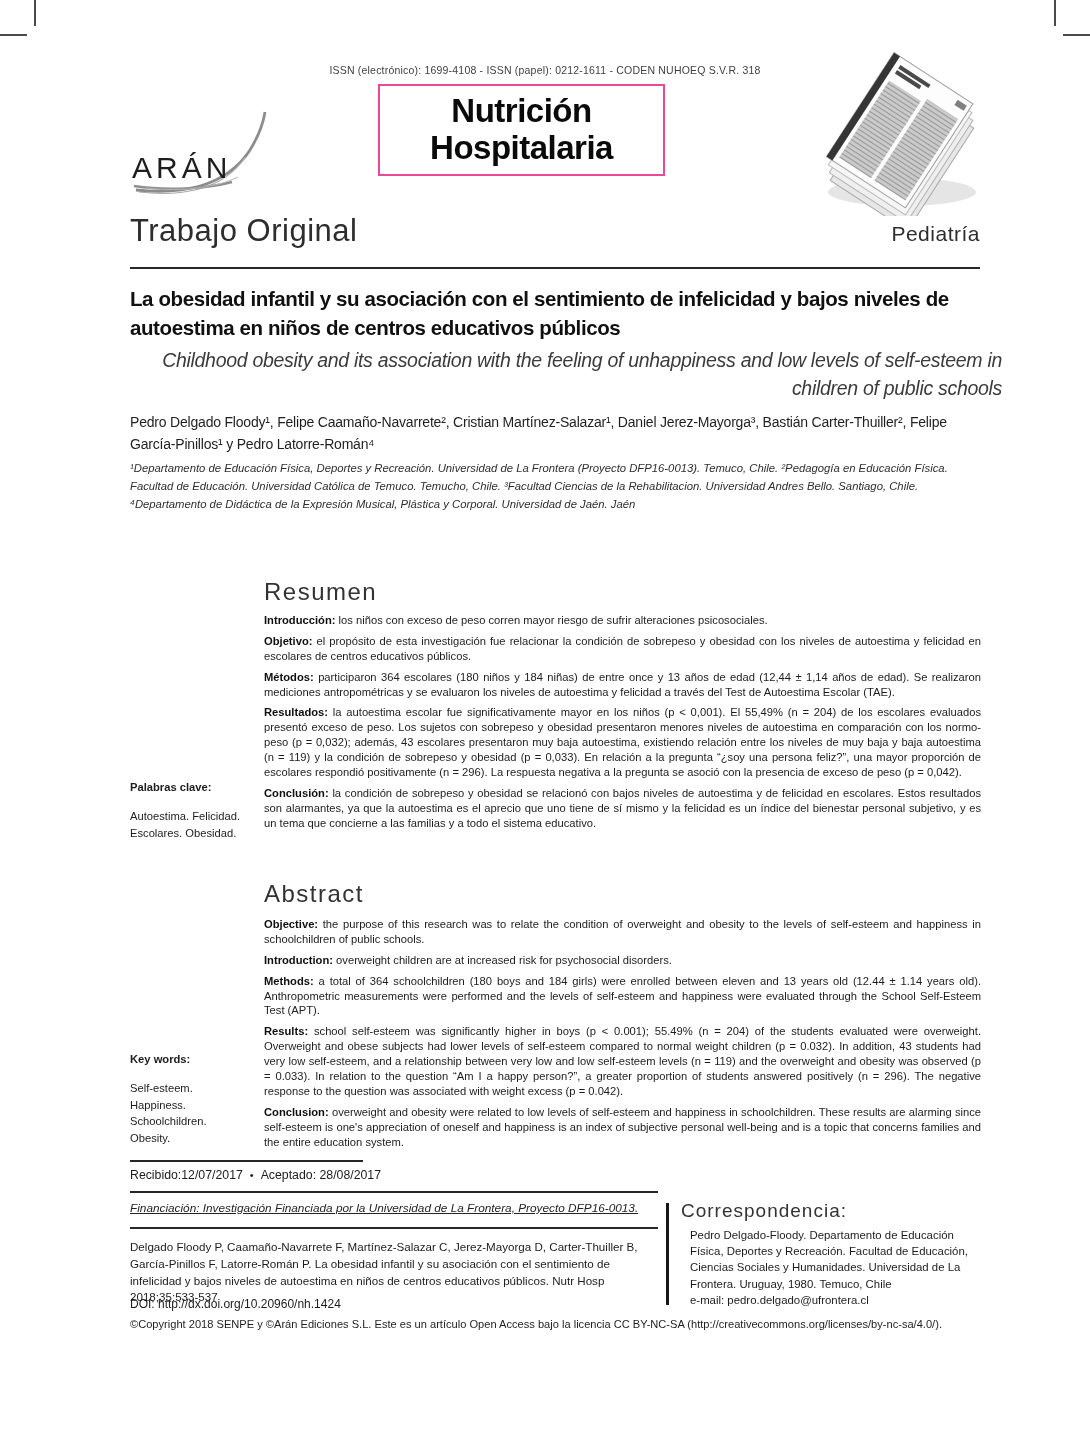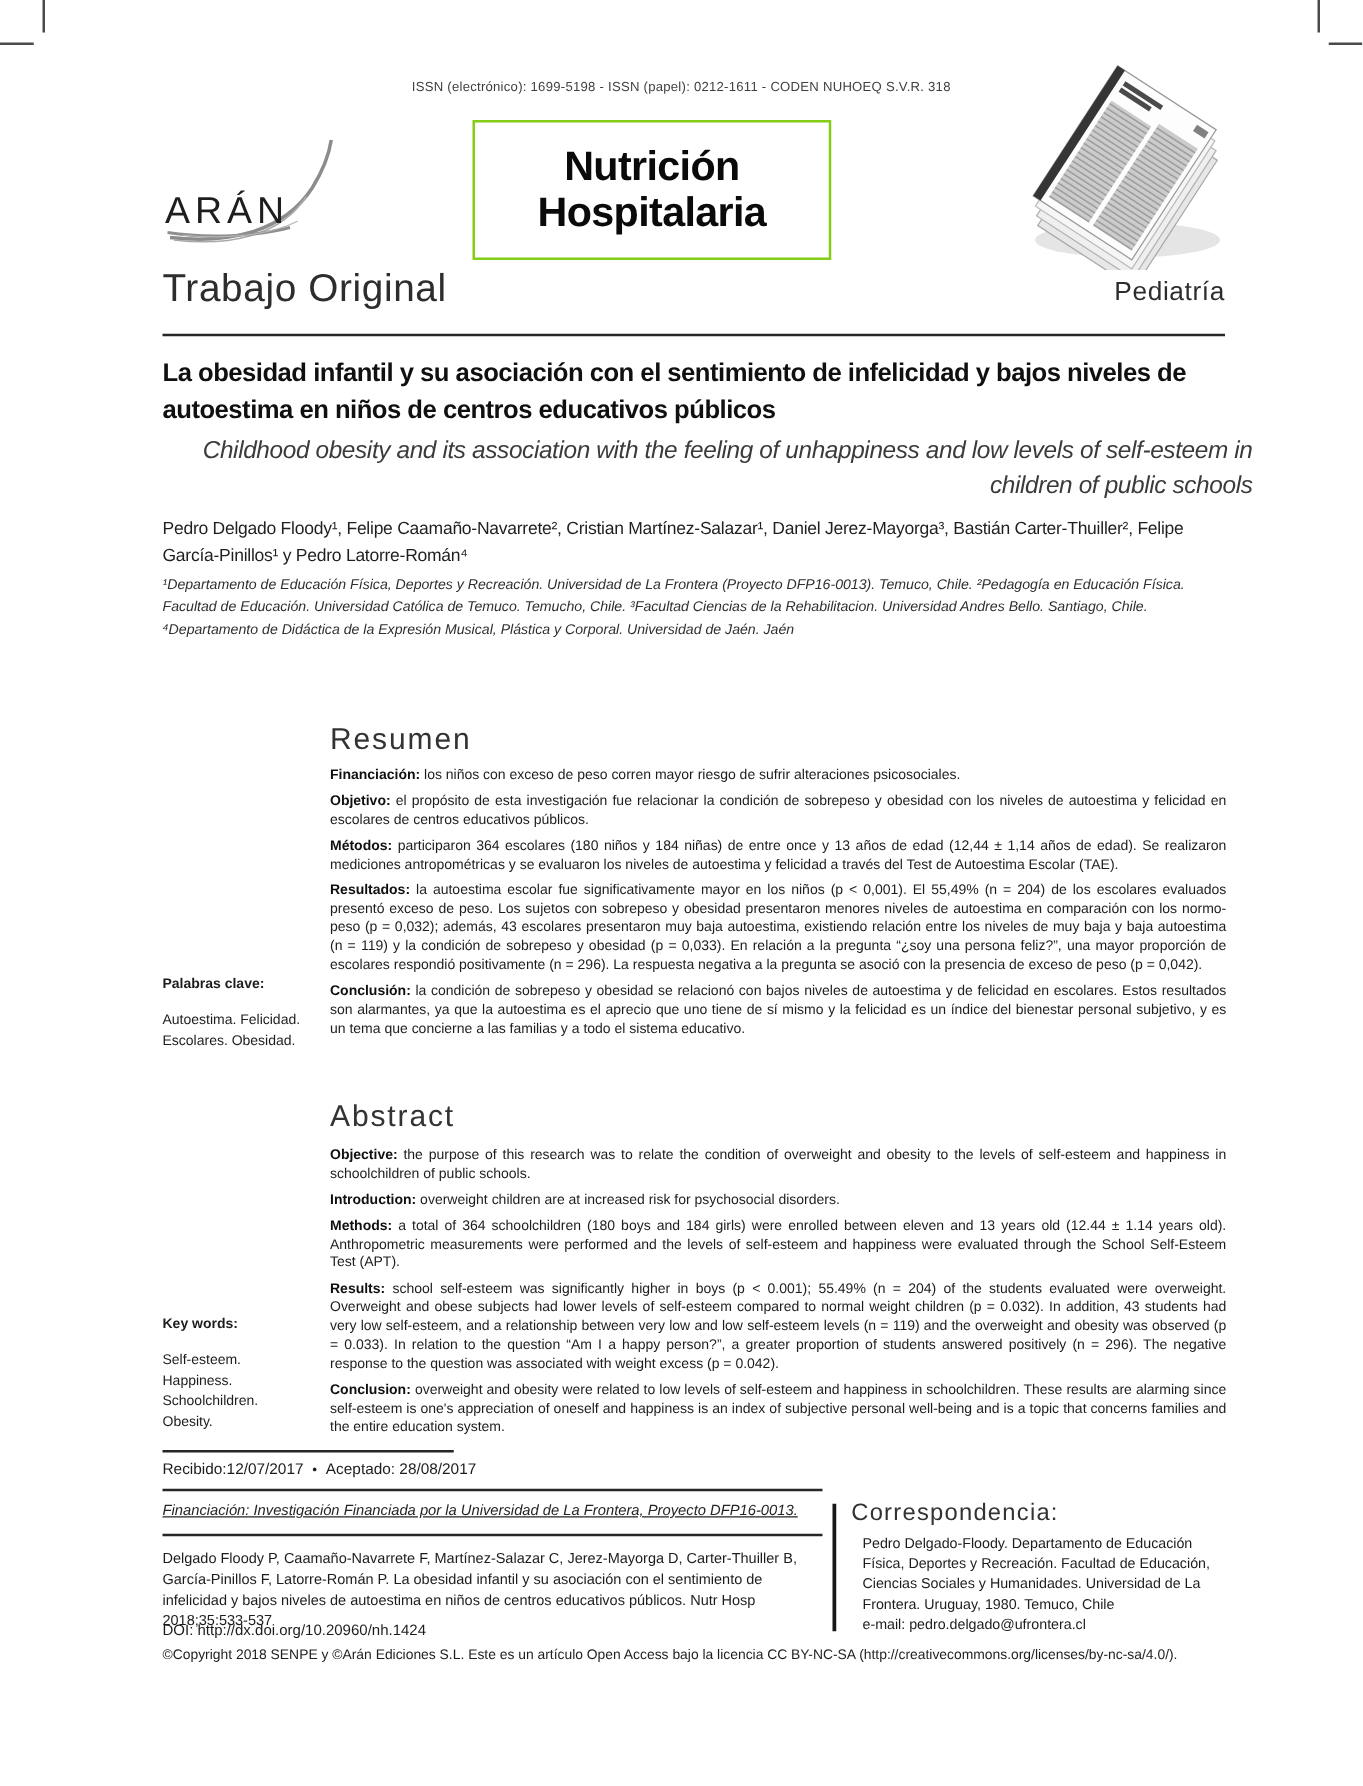--- a/index.html
+++ b/index.html
@@ -9,22 +9,22 @@
 
   .mark { position:absolute; background:#4a4a4a; }
   .mark-tl-v { left:34px; top:0; width:2px; height:26px; }
   .mark-tl-h { left:0; top:34px; width:27px; height:2px; }
   .mark-tr-v { left:1054px; top:0; width:2px; height:26px; }
   .mark-tr-h { left:1063px; top:34px; width:27px; height:2px; }
 
   .issn-line { position:absolute; left:0; top:64px; width:1090px; text-align:center;
     font-size:10.5px; color:#3f3f3f; letter-spacing:0.2px; }
 
-  .title-box { position:absolute; left:378px; top:96px; width:287px; height:112px;
-    border:2px solid #84cc16; display:flex; flex-direction:column; align-items:center; justify-content:center; }
+  .title-box { position:absolute; left:378px; top:84px; width:287px; height:92px;
+    border:2px solid #ec4899; display:flex; flex-direction:column; align-items:center; justify-content:center; }
   .title-box .jt { font-size:33px; font-weight:bold; line-height:1.12; color:#0a0a0a; letter-spacing:-0.5px; }
 
   .aran-logo { position:absolute; left:126px; top:94px; width:152px; height:114px; }
   .aran-logo text { font-family:"Liberation Sans", sans-serif; font-weight:400; }
 
   .stack-img { position:absolute; left:798px; top:52px; width:204px; height:164px; }
 
   .section-row { position:absolute; left:130px; top:213px; width:850px;
     display:flex; justify-content:space-between; align-items:flex-end; }
   .section-label { font-size:31px; font-weight:400; color:#2d2d2d; letter-spacing:0.5px; }
@@ -80,21 +80,21 @@
 </head>
 <body>
 
 <div class="page">
 
   <div class="mark mark-tl-v"></div>
   <div class="mark mark-tl-h"></div>
   <div class="mark mark-tr-v"></div>
   <div class="mark mark-tr-h"></div>
 
-  <div class="issn-line">ISSN (electrónico): 1699-5198 - ISSN (papel): 0212-1611 - CODEN NUHOEQ S.V.R. 318</div>
+  <div class="issn-line">ISSN (electrónico): 1699-4108 - ISSN (papel): 0212-1611 - CODEN NUHOEQ S.V.R. 318</div>
 
   <div class="aran-logo">
     <svg viewBox="0 0 152 114" width="152" height="114">
       <path d="M10 96 C 55 101 100 93 124 56 C 132 43 137 31 139 18" stroke="#8c8c8c" stroke-width="2.8" fill="none"></path>
       <path d="M13 98 C 55 103 98 96 119 63" stroke="#aaaaaa" stroke-width="1.2" fill="none"></path>
       <path d="M8 92 C 40 97 80 95 106 88" stroke="#8f8f8f" stroke-width="2.4" fill="none"></path>
       <path d="M20 94 C 55 98 90 94 112 83" stroke="#b5b5b5" stroke-width="1" fill="none"></path>
       <text x="6" y="84" font-size="30" letter-spacing="4" fill="#1e1e1e">ARÁN</text>
     </svg>
   </div>
@@ -134,21 +134,21 @@
   </div>
   <div class="rule rule-header"></div>
 
   <div class="title-es">La obesidad infantil y su asociación con el sentimiento de infelicidad y bajos niveles de autoestima en niños de centros educativos públicos</div>
   <div class="title-en">Childhood obesity and its association with the feeling of unhappiness and low levels of self-esteem in children of public schools</div>
   <div class="authors-line">Pedro Delgado Floody¹, Felipe Caamaño-Navarrete², Cristian Martínez-Salazar¹, Daniel Jerez-Mayorga³, Bastián Carter-Thuiller², Felipe García-Pinillos¹ y Pedro Latorre-Román⁴</div>
   <div class="affils">¹Departamento de Educación Física, Deportes y Recreación. Universidad de La Frontera (Proyecto DFP16-0013). Temuco, Chile. ²Pedagogía en Educación Física. Facultad de Educación. Universidad Católica de Temuco. Temucho, Chile. ³Facultad Ciencias de la Rehabilitacion. Universidad Andres Bello. Santiago, Chile. ⁴Departamento de Didáctica de la Expresión Musical, Plástica y Corporal. Universidad de Jaén. Jaén</div>
 
   <div class="block-heading resumen-heading">Resumen</div>
   <div class="body-col resumen-body">
-    <p><b class="plabel">Financiación:</b> <span>los niños con exceso de peso corren mayor riesgo de sufrir alteraciones psicosociales.</span></p>
+    <p><b class="plabel">Introducción:</b> <span>los niños con exceso de peso corren mayor riesgo de sufrir alteraciones psicosociales.</span></p>
     <p><b class="plabel">Objetivo:</b> <span>el propósito de esta investigación fue relacionar la condición de sobrepeso y obesidad con los niveles de autoestima y felicidad en escolares de centros educativos públicos.</span></p>
     <p><b class="plabel">Métodos:</b> <span>participaron 364 escolares (180 niños y 184 niñas) de entre once y 13 años de edad (12,44 ± 1,14 años de edad). Se realizaron mediciones antropométricas y se evaluaron los niveles de autoestima y felicidad a través del Test de Autoestima Escolar (TAE).</span></p>
     <p><b class="plabel">Resultados:</b> <span>la autoestima escolar fue significativamente mayor en los niños (p &lt; 0,001). El 55,49% (n = 204) de los escolares evaluados presentó exceso de peso. Los sujetos con sobrepeso y obesidad presentaron menores niveles de autoestima en comparación con los normo-peso (p = 0,032); además, 43 escolares presentaron muy baja autoestima, existiendo relación entre los niveles de muy baja y baja autoestima (n = 119) y la condición de sobrepeso y obesidad (p = 0,033). En relación a la pregunta “¿soy una persona feliz?”, una mayor proporción de escolares respondió positivamente (n = 296). La respuesta negativa a la pregunta se asoció con la presencia de exceso de peso (p = 0,042).</span></p>
     <p><b class="plabel">Conclusión:</b> <span>la condición de sobrepeso y obesidad se relacionó con bajos niveles de autoestima y de felicidad en escolares. Estos resultados son alarmantes, ya que la autoestima es el aprecio que uno tiene de sí mismo y la felicidad es un índice del bienestar personal subjetivo, y es un tema que concierne a las familias y a todo el sistema educativo.</span></p>
   </div>
   <div class="side-keywords palabras-clave">
     <div class="kw-label">Palabras clave:</div>
     <div>Autoestima. Felicidad.</div>
     <div>Escolares. Obesidad.</div>
   </div>

